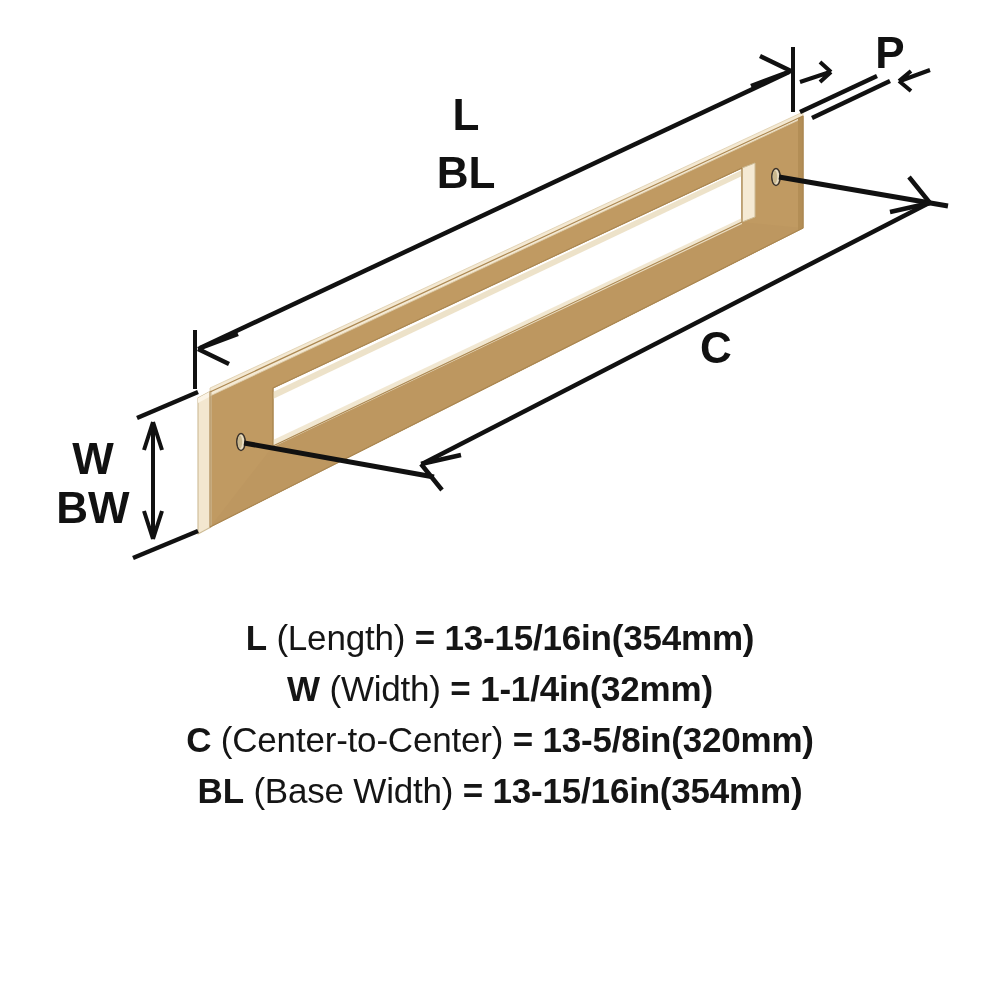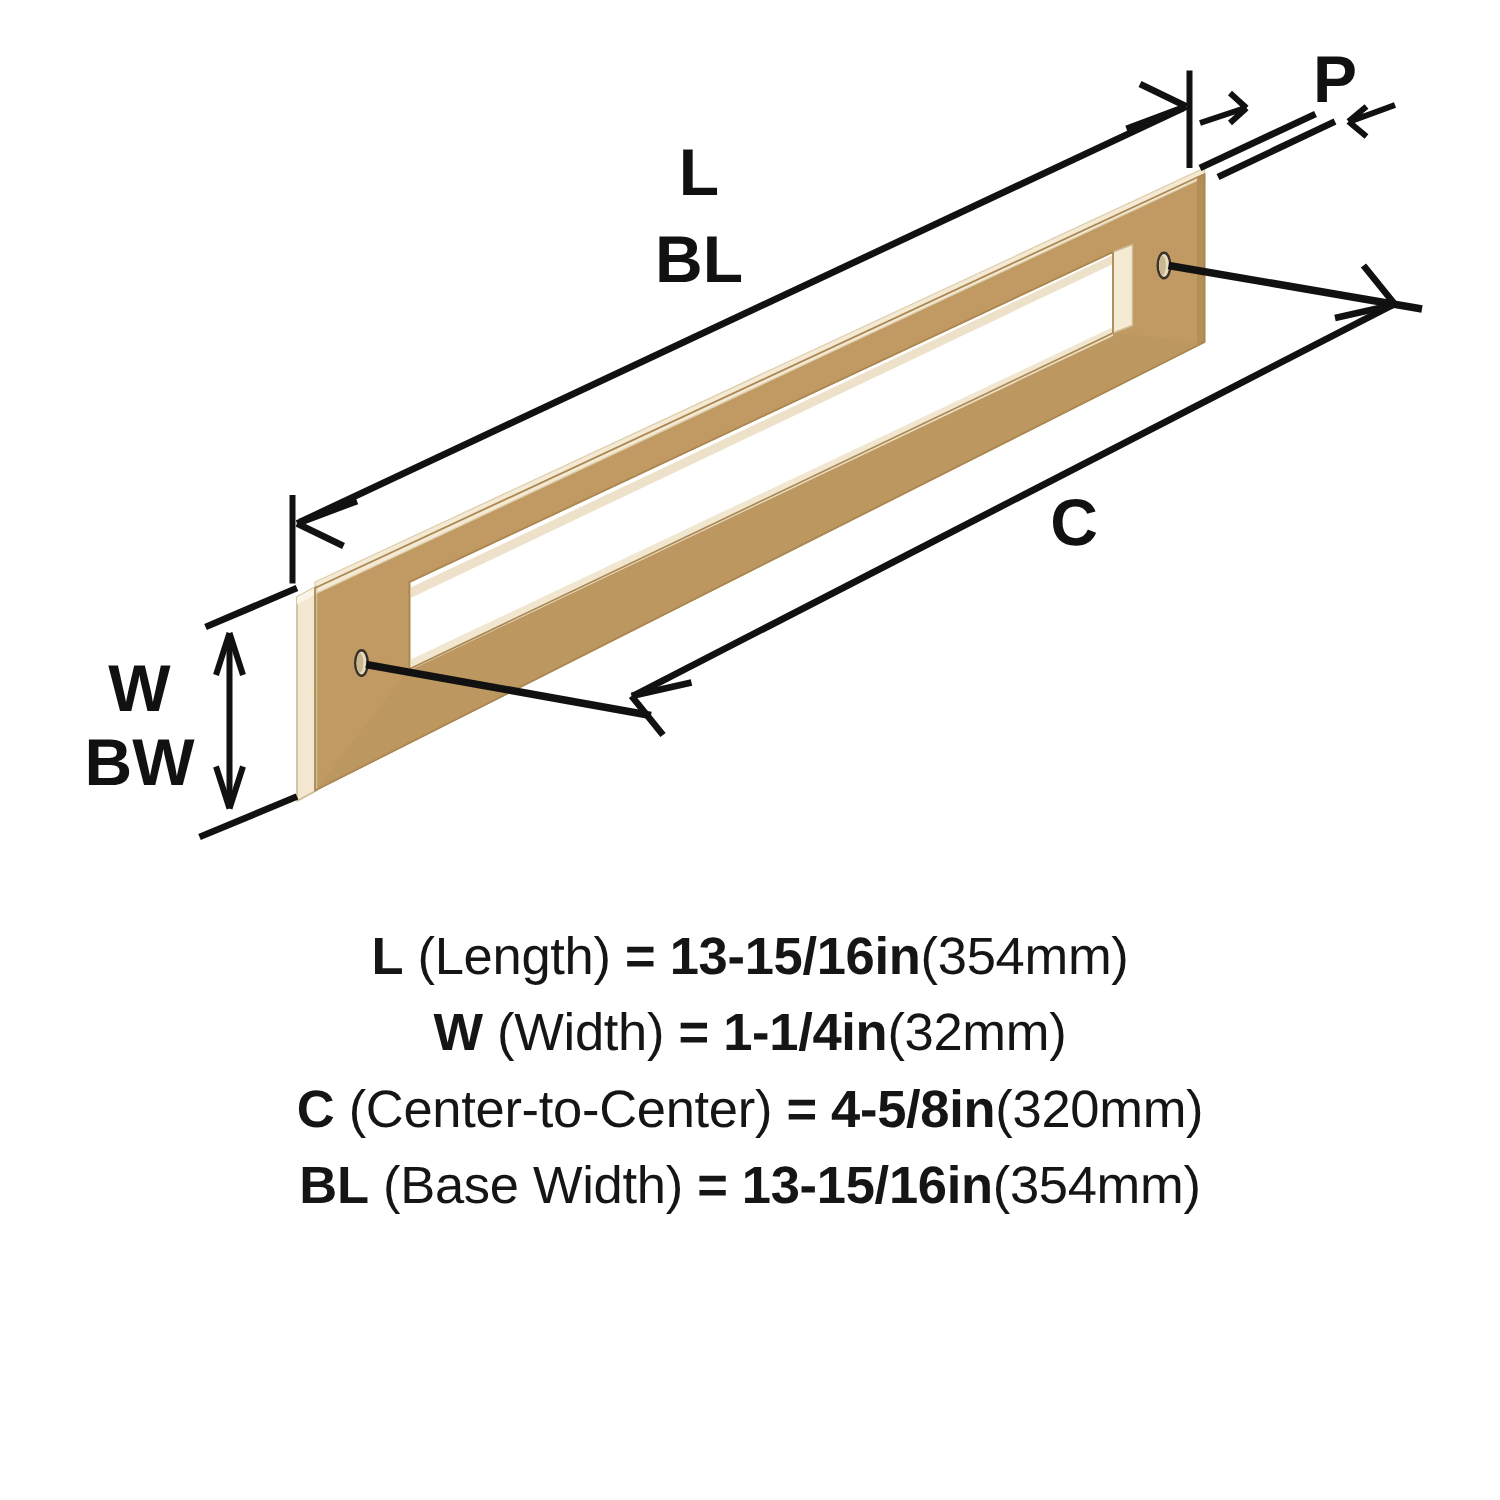--- a/index.html
+++ b/index.html
@@ -55,21 +55,21 @@
   .spec-row .name {
     font-weight: 400;
   }
   .spec-row .eq {
     font-weight: 700;
   }
   .spec-row .val-in {
     font-weight: 700;
   }
   .spec-row .val-mm {
-    font-weight: 400;
+    font-weight: 700;
   }
 </style>
 </head>
 <body>
 
 <div id="page">
 
   <svg id="diagram" viewBox="0 0 1000 600">
 
     <g>
@@ -178,21 +178,21 @@
       <span class="name">(Width)</span>
       <span class="eq">=</span>
       <span class="val-in">1-1/4in</span><span class="val-mm">(32mm)</span>
     </div>
 
 
     <div class="spec-row">
       <span class="code">C</span>
       <span class="name">(Center-to-Center)</span>
       <span class="eq">=</span>
-      <span class="val-in">4-5/8in</span><span class="val-mm">(320mm)</span>
+      <span class="val-in">13-5/8in</span><span class="val-mm">(320mm)</span>
     </div>
 
     <div class="spec-row">
       <span class="code">BL</span>
       <span class="name">(Base Width)</span>
       <span class="eq">=</span>
       <span class="val-in">13-15/16in</span><span class="val-mm">(354mm)</span>
     </div>
 
 

